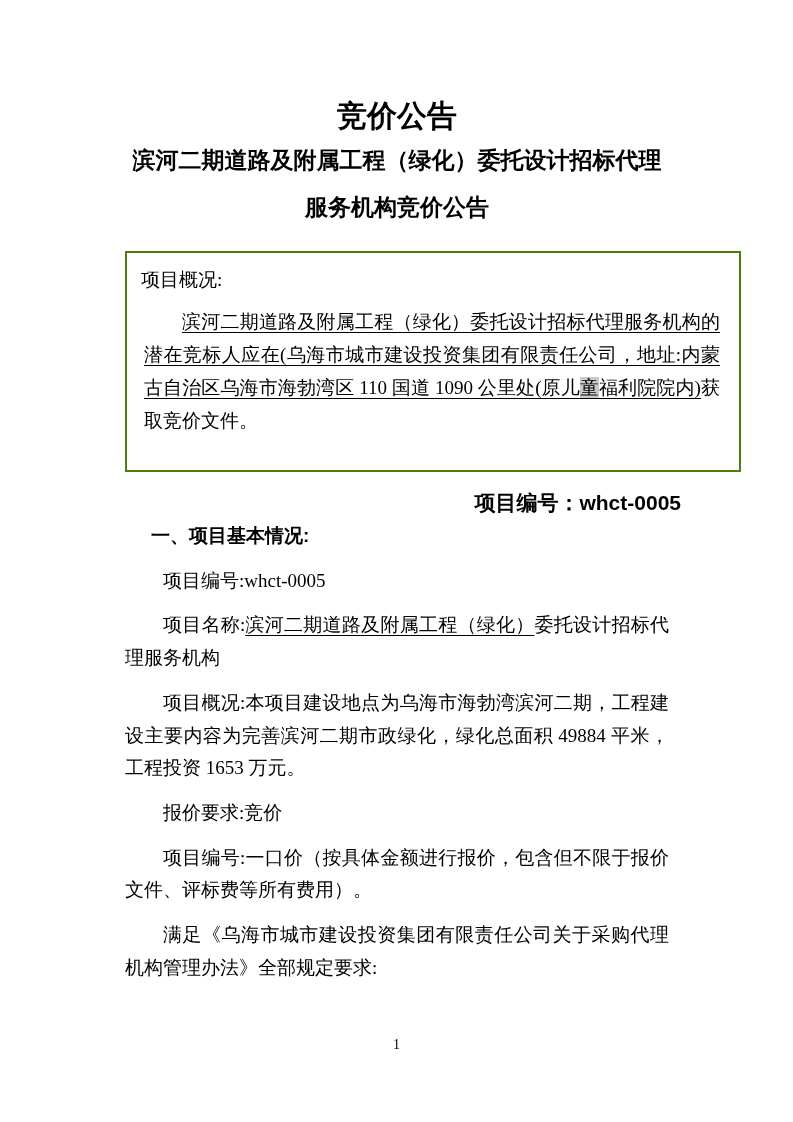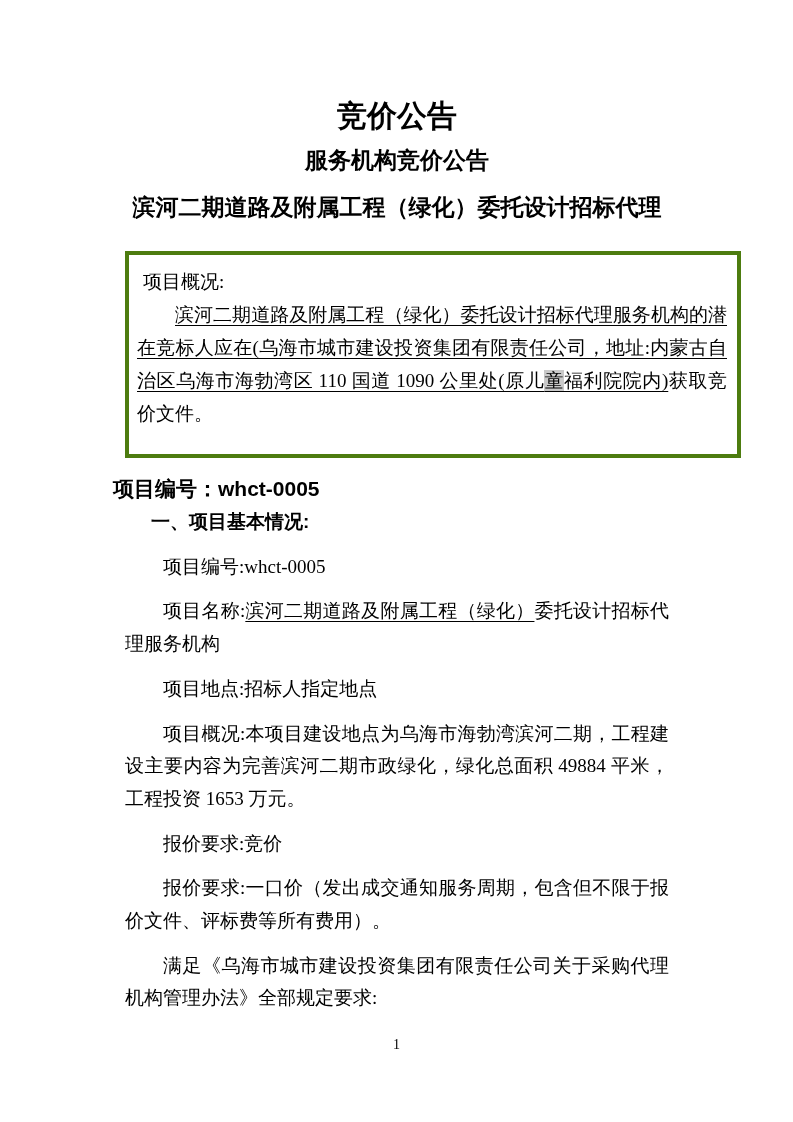--- a/index.html
+++ b/index.html
@@ -33,37 +33,37 @@
     text-align: center;
     font-family: "Liberation Sans", "DejaVu Sans", sans-serif;
     font-weight: bold;
     font-size: 23px;
     line-height: 47px;
   }
   .overview-box {
     margin-top: 20px;
     margin-left: 12px;
     width: 616px;
-    border: 4px solid #4d7c0f;
+    border: 2px solid #4d7c0f;
     padding: 10px 10px 24px 8px;
     font-size: 19px;
     line-height: 33px;
   }
   .box-label { margin: 0 0 0 6px; }
   .box-body {
-    margin: 0;
+    margin: 9px;
     text-indent: 2em;
     text-align: justify;
   }
   u { text-decoration: underline; text-underline-offset: 4px; }
   .shaded { background: #c9c9c9; }
   .proj-no-heading {
     margin: 0;
     margin-top: 14px;
-    text-align: left;
+    text-align: right;
     font-family: "Liberation Sans", "DejaVu Sans", sans-serif;
     font-weight: bold;
     font-size: 21px;
     line-height: 34px;
   }
   .sec-heading {
     margin: 0;
     text-indent: 2em;
     font-family: Liberation Sans, sans-serif;
     font-weight: bold;
@@ -87,43 +87,42 @@
     line-height: 18px;
   }
 </style>
 </head>
 <body>
 
 <div class="page">
   <div class="content">
 
     <h1 class="doc-title">竞价公告</h1>
+    <h2 class="doc-subtitle">滨河二期道路及附属工程（绿化）委托设计招标代理</h2>
     <h2 class="doc-subtitle">服务机构竞价公告</h2>
-    <h2 class="doc-subtitle">滨河二期道路及附属工程（绿化）委托设计招标代理</h2>
 
     <div class="overview-box">
       <p class="box-label">项目概况:</p>
       <p class="box-body"><u><span>滨河二期道路及附属工程（绿化）委托设计招标代理服务机构的潜在竞标人应在(乌海市城市建设投资集团有限责任公司，地址:内蒙古自治区乌海市海勃湾区 110 国道 1090 公里处(原儿</span><span class="shaded">童</span><span>福利院院内)</span></u><span>获取竞价文件。</span></p>
     </div>
 
     <h3 class="proj-no-heading">项目编号：whct-0005</h3>
 
     <h4 class="sec-heading">一、项目基本情况:</h4>
 
     <p class="para">项目编号:whct-0005</p>
 
     <p class="para"><span>项目名称:</span><u>滨河二期道路及附属工程（绿化）</u><span>委托设计招标代理服务机构</span></p>
 
-    <p class="para">项目地点:招标人指定地点</p>
 
     <p class="para">项目概况:本项目建设地点为乌海市海勃湾滨河二期，工程建设主要内容为完善滨河二期市政绿化，绿化总面积 49884 平米，工程投资 1653 万元。</p>
 
     <p class="para">报价要求:竞价</p>
 
-    <p class="para">报价要求:一口价（发出成交通知服务周期，包含但不限于报价文件、评标费等所有费用）。</p>
+    <p class="para">项目编号:一口价（按具体金额进行报价，包含但不限于报价文件、评标费等所有费用）。</p>
 
 
 
     <p class="para">满足《乌海市城市建设投资集团有限责任公司关于采购代理机构管理办法》全部规定要求:</p>
 
   </div>
 
   <div class="footer-page-number">1</div>
 </div>
 

